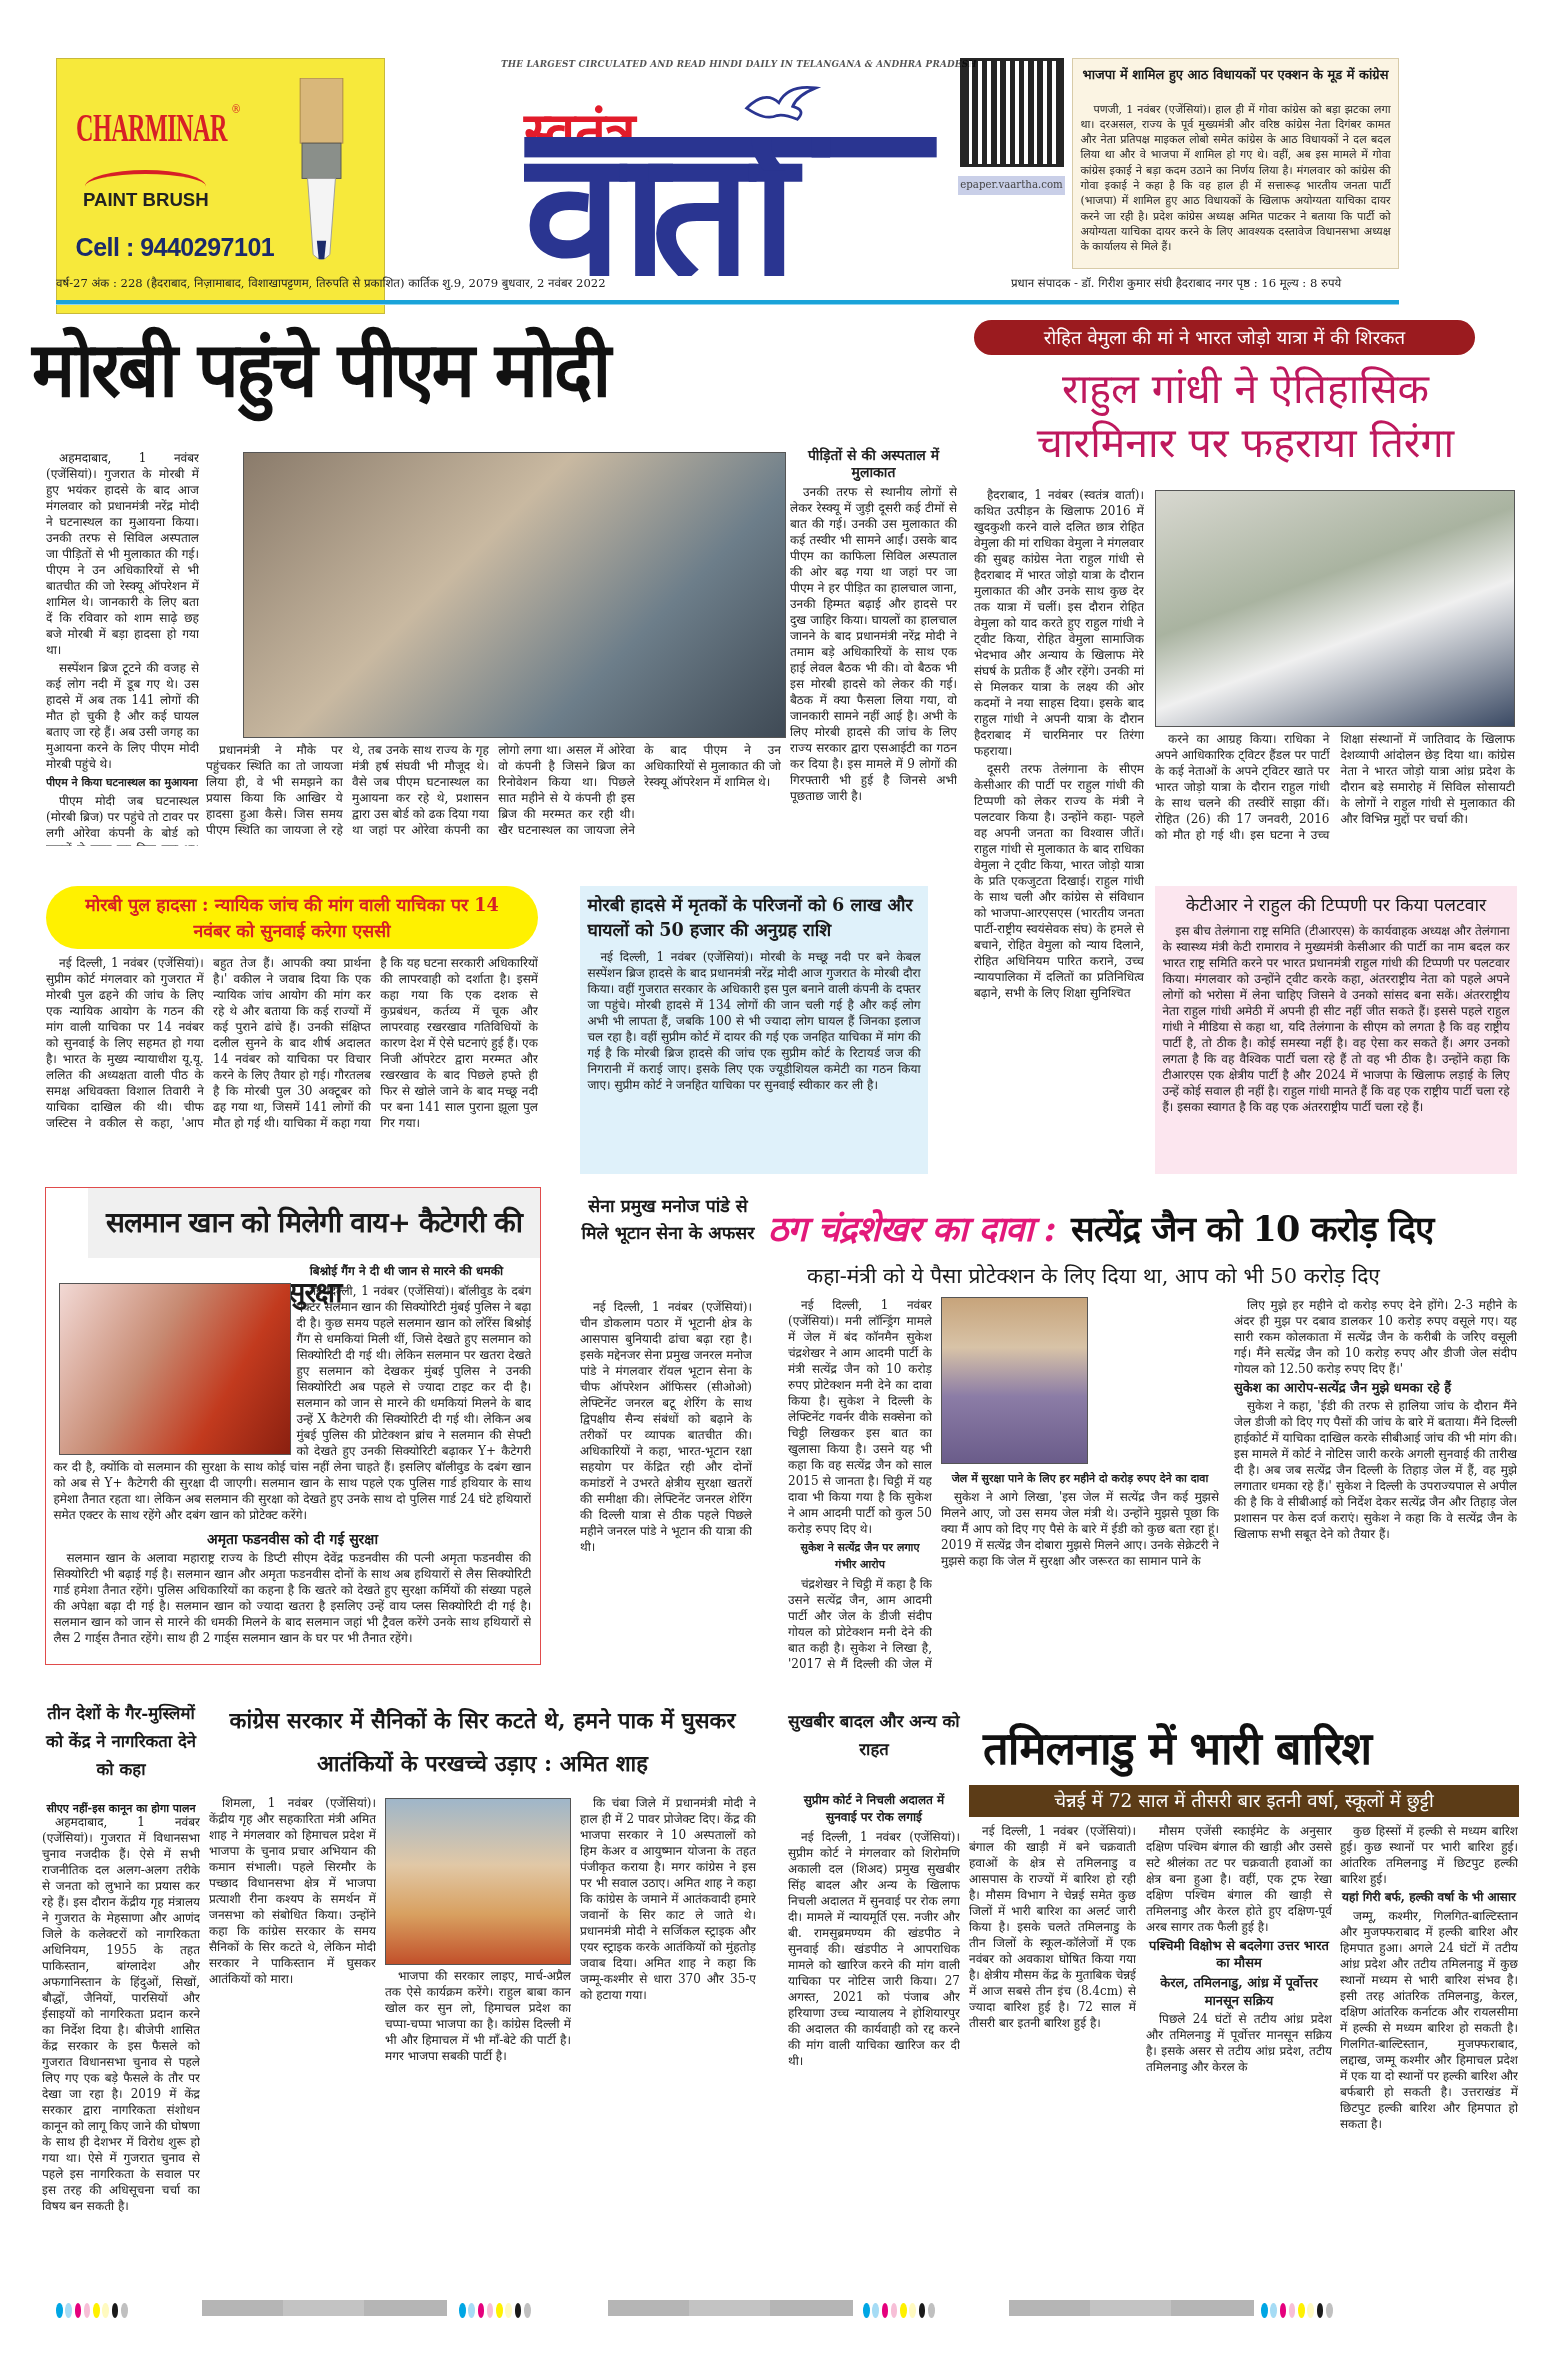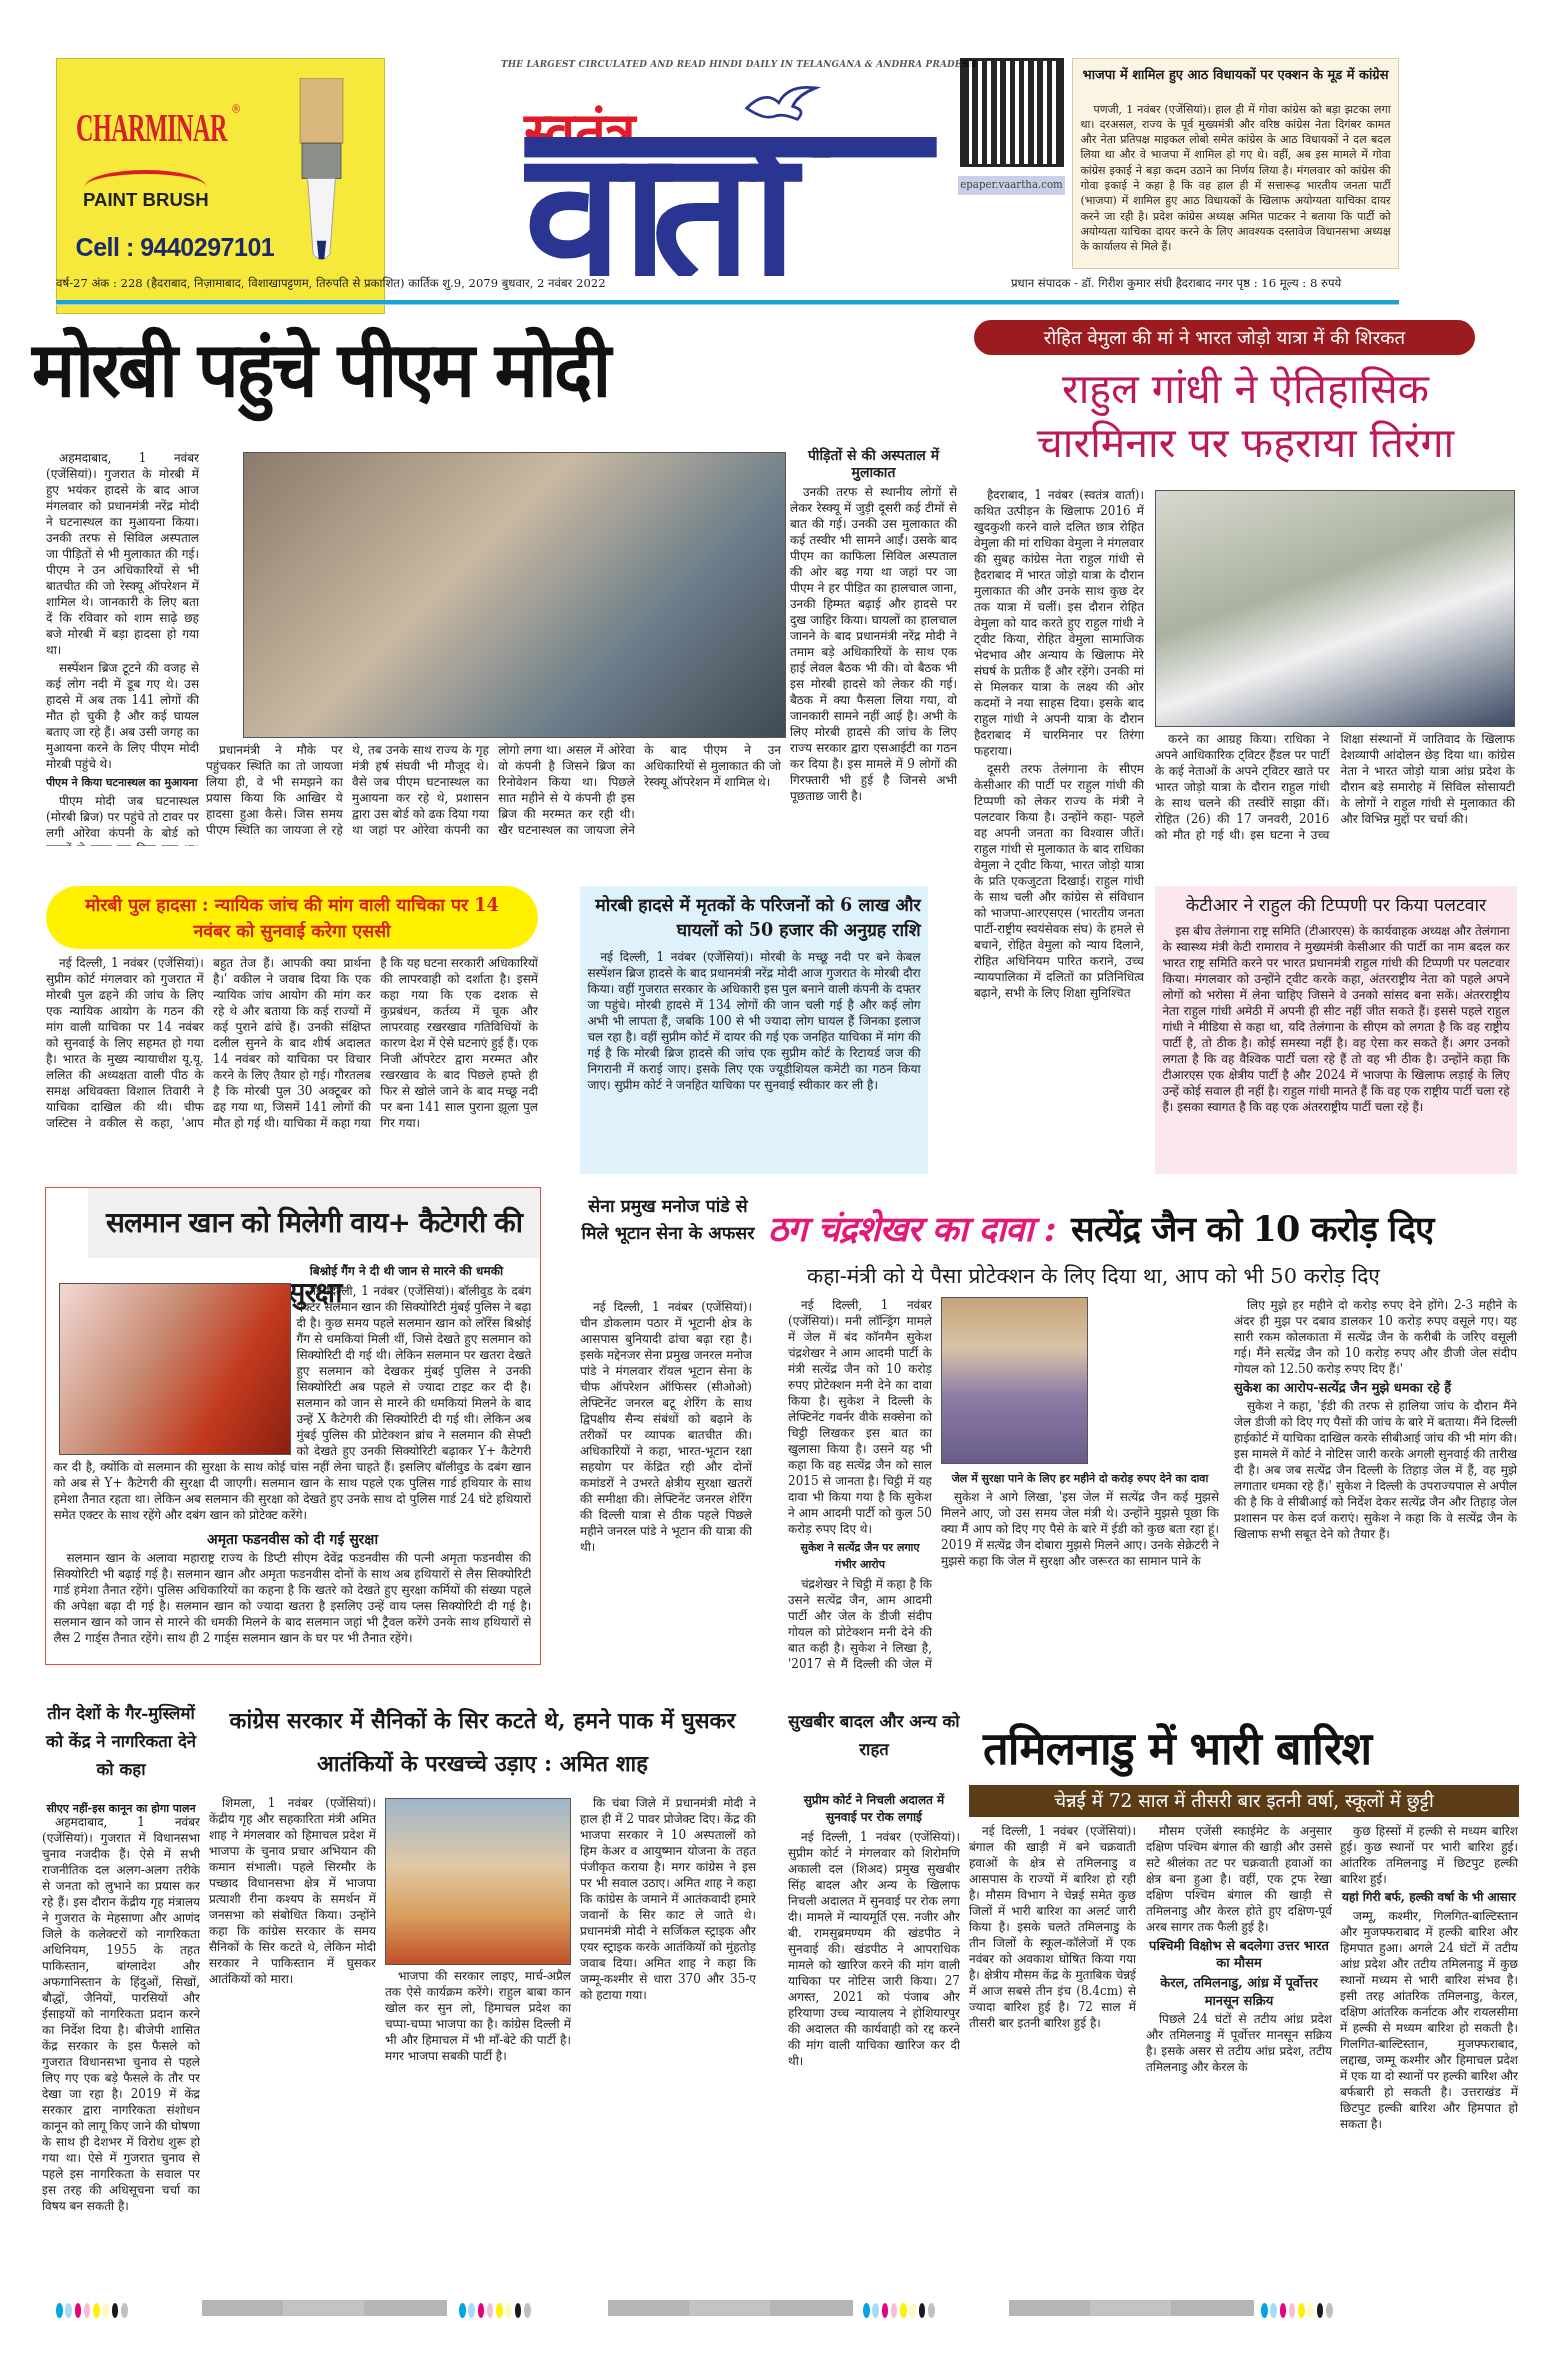--- a/index.html
+++ b/index.html
@@ -127,21 +127,21 @@
 <div class="abs body-text" style="left:1155px;top:731px;width:360px;height:119px;column-count:2;column-gap:11px">
   <p>करने का आग्रह किया। राधिका ने अपने आधिकारिक ट्विटर हैंडल पर पार्टी के कई नेताओं के अपने ट्विटर खाते पर भारत जोड़ो यात्रा के दौरान राहुल गांधी के साथ चलने की तस्वीरें साझा कीं। रोहित (26) की 17 जनवरी, 2016 को मौत हो गई थी। इस घटना ने उच्च शिक्षा संस्थानों में जातिवाद के खिलाफ देशव्यापी आंदोलन छेड़ दिया था। कांग्रेस नेता ने भारत जोड़ो यात्रा आंध्र प्रदेश के दौरान बड़े समारोह में सिविल सोसायटी के लोगों ने राहुल गांधी से मुलाकात की और विभिन्न मुद्दों पर चर्चा की।</p>
 </div>
 
 <div class="abs ybox" style="left:46px;top:886px;width:492px;height:63px;padding:5.6px 18.6px;font-size:17.6px;line-height:26px">मोरबी पुल हादसा : न्यायिक जांच की मांग वाली याचिका पर 14 नवंबर को सुनवाई करेगा एससी</div>
 <div class="abs body-text" style="left:46px;top:955px;width:492px;height:209px;column-count:3;column-gap:9.3px">
   <p>नई दिल्ली, 1 नवंबर (एजेंसियां)। सुप्रीम कोर्ट मंगलवार को गुजरात में मोरबी पुल ढहने की जांच के लिए एक न्यायिक आयोग के गठन की मांग वाली याचिका पर 14 नवंबर को सुनवाई के लिए सहमत हो गया है। भारत के मुख्य न्यायाधीश यू.यू. ललित की अध्यक्षता वाली पीठ के समक्ष अधिवक्ता विशाल तिवारी ने याचिका दाखिल की थी। चीफ जस्टिस ने वकील से कहा, 'आप बहुत तेज हैं। आपकी क्या प्रार्थना है।' वकील ने जवाब दिया कि एक न्यायिक जांच आयोग की मांग कर रहे थे और बताया कि कई राज्यों में कई पुराने ढांचे हैं। उनकी संक्षिप्त दलील सुनने के बाद शीर्ष अदालत 14 नवंबर को याचिका पर विचार करने के लिए तैयार हो गई। गौरतलब है कि मोरबी पुल 30 अक्टूबर को ढह गया था, जिसमें 141 लोगों की मौत हो गई थी। याचिका में कहा गया है कि यह घटना सरकारी अधिकारियों की लापरवाही को दर्शाता है। इसमें कहा गया कि एक दशक से कुप्रबंधन, कर्तव्य में चूक और लापरवाह रखरखाव गतिविधियों के कारण देश में ऐसे घटनाएं हुई हैं। एक निजी ऑपरेटर द्वारा मरम्मत और रखरखाव के बाद पिछले हफ्ते ही फिर से खोले जाने के बाद मच्छू नदी पर बना 141 साल पुराना झूला पुल गिर गया।</p>
 </div>
 
 <div class="abs bbox" style="left:580px;top:886px;width:348px;height:288px;padding:5.6px 7.4px">
-  <div style="font-size:17.6px;font-weight:bold;line-height:25px;text-align:right;margin-bottom:7.4px">मोरबी हादसे में मृतकों के परिजनों को 6 लाख और घायलों को 50 हजार की अनुग्रह राशि</div>
+  <div style="font-size:17.6px;font-weight:bold;line-height:25px;text-align:left;margin-bottom:7.4px">मोरबी हादसे में मृतकों के परिजनों को 6 लाख और घायलों को 50 हजार की अनुग्रह राशि</div>
   <div class="body-text">
       <p>नई दिल्ली, 1 नवंबर (एजेंसियां)। मोरबी के मच्छू नदी पर बने केबल सस्पेंशन ब्रिज हादसे के बाद प्रधानमंत्री नरेंद्र मोदी आज गुजरात के मोरबी दौरा किया। वहीं गुजरात सरकार के अधिकारी इस पुल बनाने वाली कंपनी के दफ्तर जा पहुंचे। मोरबी हादसे में 134 लोगों की जान चली गई है और कई लोग अभी भी लापता हैं, जबकि 100 से भी ज्यादा लोग घायल हैं जिनका इलाज चल रहा है। वहीं सुप्रीम कोर्ट में दायर की गई एक जनहित याचिका में मांग की गई है कि मोरबी ब्रिज हादसे की जांच एक सुप्रीम कोर्ट के रिटायर्ड जज की निगरानी में कराई जाए। इसके लिए एक ज्यूडीशियल कमेटी का गठन किया जाए। सुप्रीम कोर्ट ने जनहित याचिका पर सुनवाई स्वीकार कर ली है।</p>
     </div>
 </div>
 
 <div class="abs pbox" style="left:1155px;top:886px;width:362px;height:288px;padding:5.6px 7.4px">
   <div style="font-size:17.6px;font-weight:normal;line-height:26px;text-align:center;margin-bottom:5.6px">केटीआर ने राहुल की टिप्पणी पर किया पलटवार</div>
   <div class="body-text">
       <p>इस बीच तेलंगाना राष्ट्र समिति (टीआरएस) के कार्यवाहक अध्यक्ष और तेलंगाना के स्वास्थ्य मंत्री केटी रामाराव ने मुख्यमंत्री केसीआर की पार्टी का नाम बदल कर भारत राष्ट्र समिति करने पर भारत प्रधानमंत्री राहुल गांधी की टिप्पणी पर पलटवार किया। मंगलवार को उन्होंने ट्वीट करके कहा, अंतरराष्ट्रीय नेता को पहले अपने लोगों को भरोसा में लेना चाहिए जिसने वे उनको सांसद बना सकें। अंतरराष्ट्रीय नेता राहुल गांधी अमेठी में अपनी ही सीट नहीं जीत सकते हैं। इससे पहले राहुल गांधी ने मीडिया से कहा था, यदि तेलंगाना के सीएम को लगता है कि वह राष्ट्रीय पार्टी है, तो ठीक है। कोई समस्या नहीं है। वह ऐसा कर सकते हैं। अगर उनको लगता है कि वह वैश्विक पार्टी चला रहे हैं तो वह भी ठीक है। उन्होंने कहा कि टीआरएस एक क्षेत्रीय पार्टी है और 2024 में भाजपा के खिलाफ लड़ाई के लिए उन्हें कोई सवाल ही नहीं है। राहुल गांधी मानते हैं कि वह एक राष्ट्रीय पार्टी चला रहे हैं। इसका स्वागत है कि वह एक अंतरराष्ट्रीय पार्टी चला रहे हैं।</p>
     </div>

